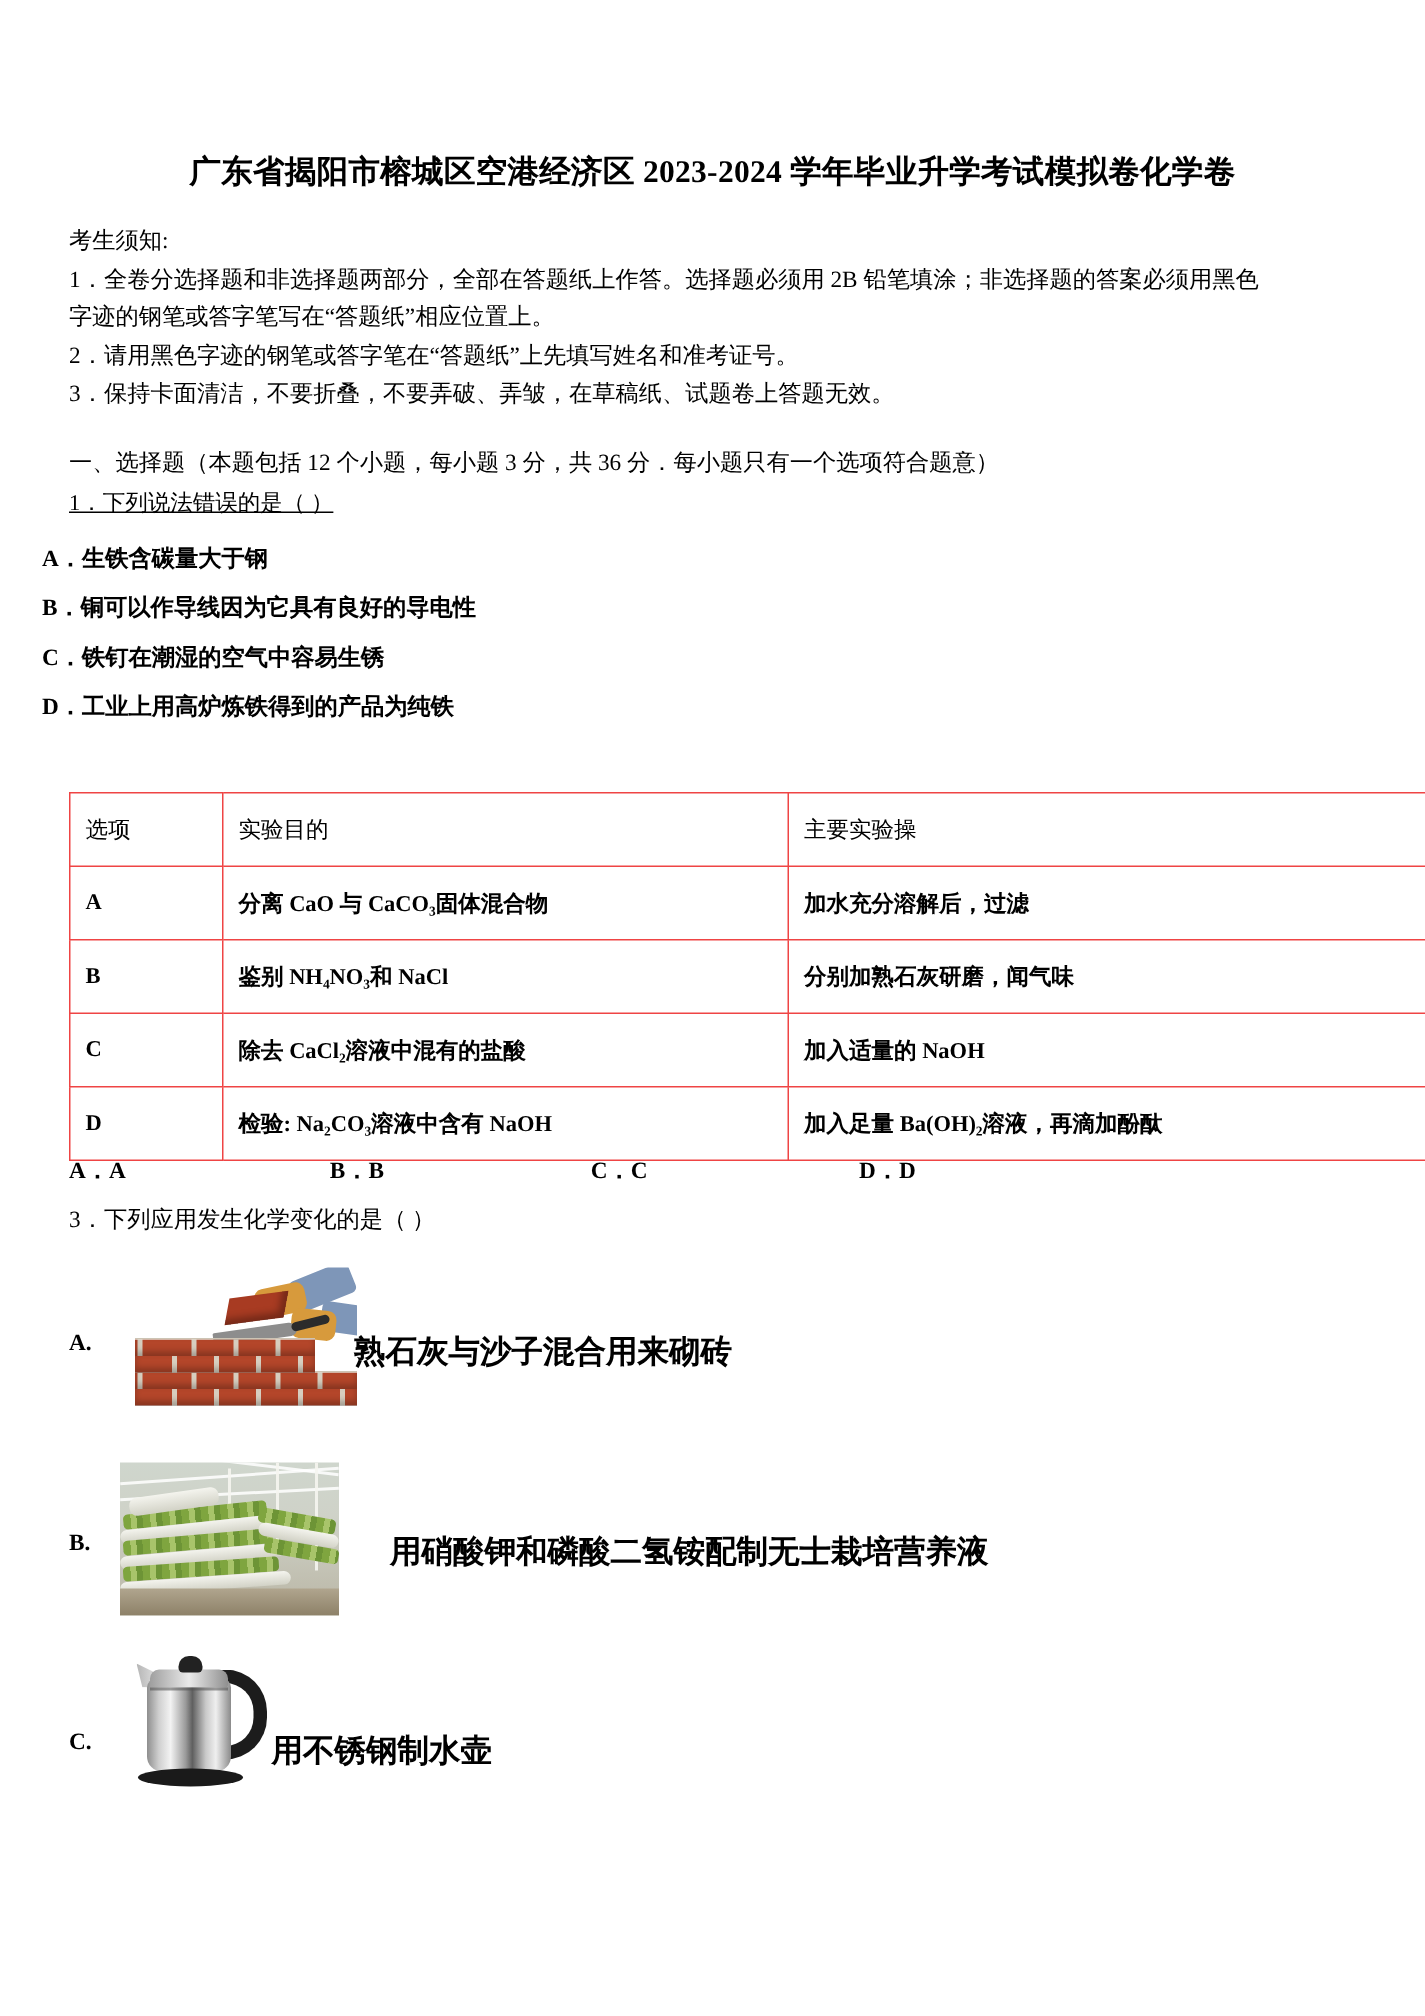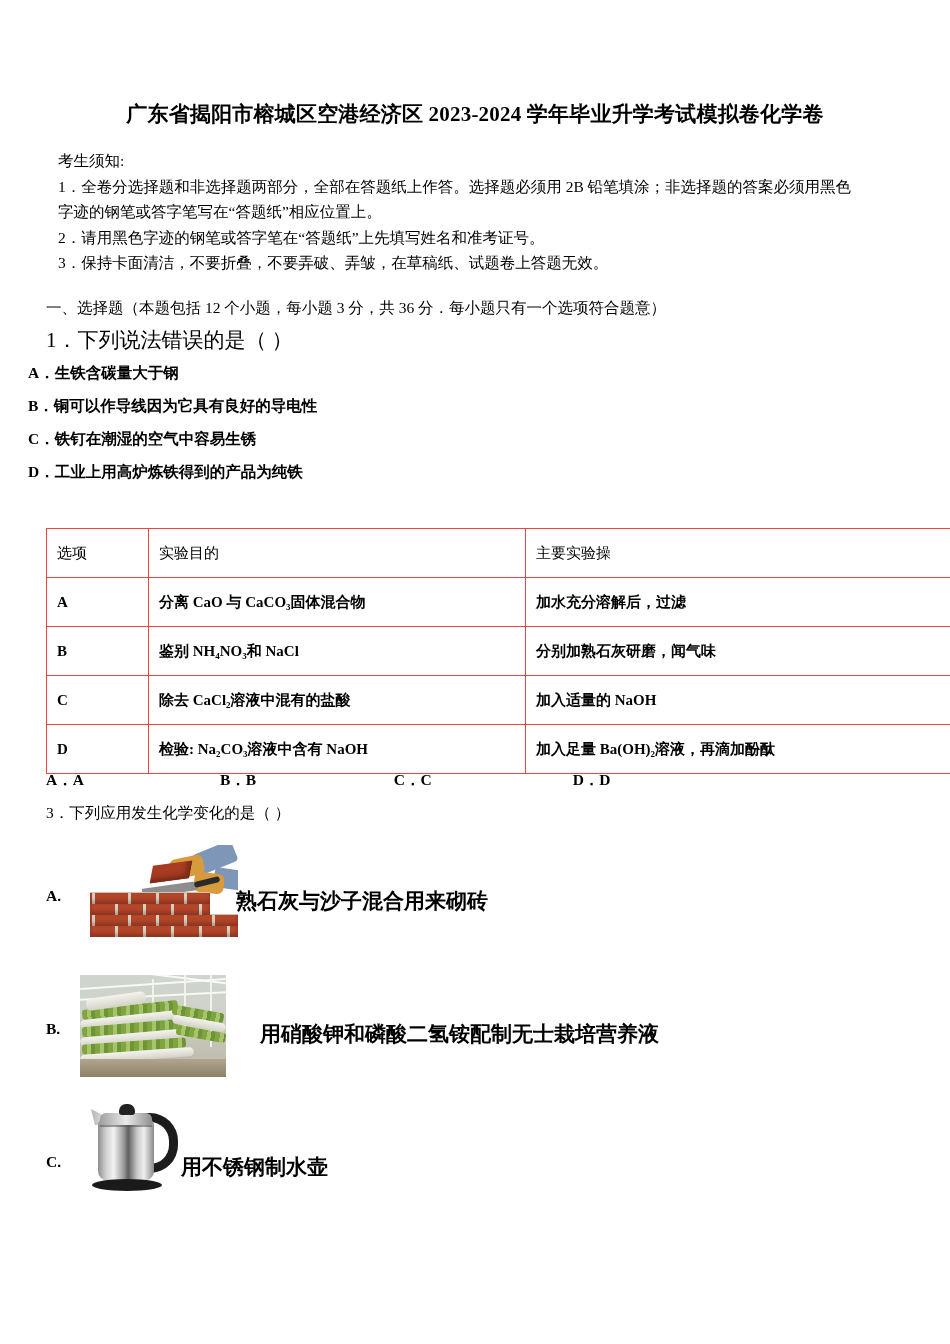--- a/index.html
+++ b/index.html
@@ -36,34 +36,34 @@
   .notice-block {
     position: absolute;
     left: 46px;
     top: 148px;
     width: 866px;
     font-size: 15.5px;
     line-height: 25.5px;
   }
   .notice-line {
     display: block;
-    margin-left: 12px;
   }
   .section-head {
     position: absolute;
     left: 46px;
     top: 298px;
     font-size: 15.5px;
     width: 880px;
   }
   .q1-stem {
     position: absolute;
     left: 46px;
     top: 326px;
-    font-size: 21px;
+    font-size: 15px;
+    text-decoration: underline;
   }
   .q1-opts {
     position: absolute;
     left: 28px;
     top: 356px;
     width: 880px;
     font-size: 15.5px;
     font-weight: bold;
   }
   .q1-opts .opt {

